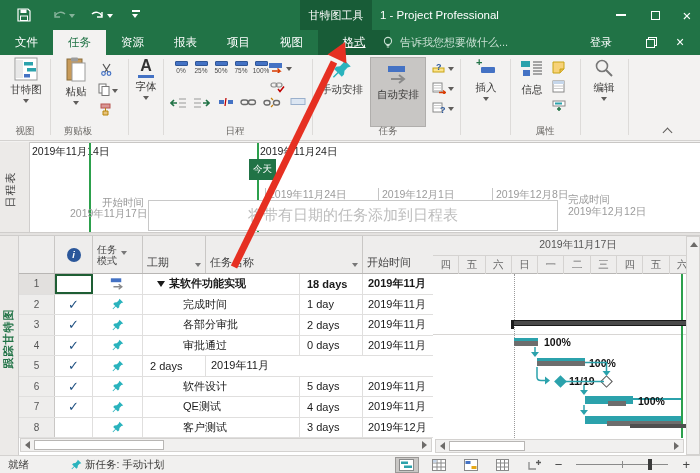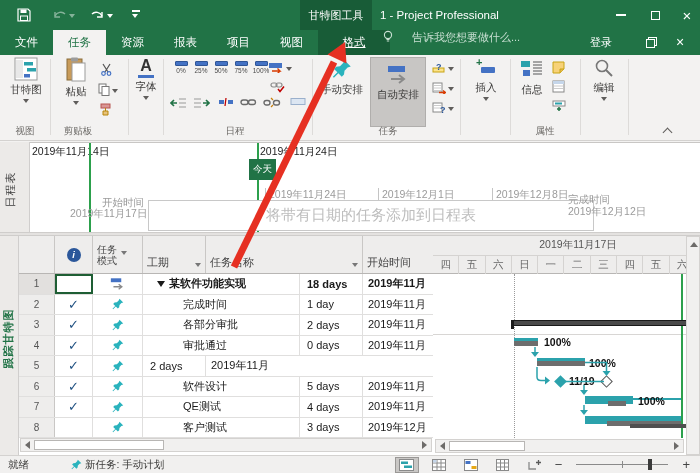--- a/index.html
+++ b/index.html
@@ -15,21 +15,21 @@
   #app-title { position:absolute; left:380px; top:0; height:30px; display:flex; align-items:center;
                color:#fff; font-size:11.5px; }
   .winbtn { position:absolute; top:0; width:30px; height:30px; color:#fff; display:flex; align-items:center; justify-content:center; font-size:13px; }
 
   
   #tabrow { position:absolute; left:0; top:30px; width:700px; height:25px; background:#217346; }
   #ribbon-tabs { position:absolute; left:0; top:0; height:25px; display:flex; }
   .rtab { height:25px; padding:0 15px; display:flex; align-items:center; color:#fff; font-size:11.5px; }
   .rtab.selected { background:#f3f2f1; color:#217346; }
   .rtab.contextual { background:#185c37; width:72px; justify-content:center; padding:0;text-decoration:underline; }
-  #tellme { position:absolute; left:382px; top:0; height:25px; display:flex; align-items:flex-start; gap:18px;
+  #tellme { position:absolute; left:382px; top:0; height:25px; display:flex; align-items:center; gap:6px;
             color:#c8dfd2; font-size:11px; }
   #signin { position:absolute; left:590px; top:0; height:25px; display:flex; align-items:center; color:#fff; font-size:11px; }
 
   
   #ribbon { position:absolute; left:0; top:55px; width:700px; height:86px; background:#f3f2f1; border-bottom:1px solid #d4d2d0; }
   .gdiv { position:absolute; top:4px; width:1px; height:76px; background:#dddbd9; }
   .glabel { position:absolute; top:70px; font-size:9.5px; color:#6c6a67; width:80px; text-align:center; }
   .bigbtn { position:absolute; top:2px; display:flex; flex-direction:column; align-items:center; font-size:10.5px; color:#3b3a39; }
   .bigbtn .cap { margin-top:2px; }
   .ddn { width:0; height:0; border-left:3.5px solid transparent; border-right:3.5px solid transparent; border-top:4px solid #5f5d5b; margin-top:2px; }
@@ -42,21 +42,21 @@
   .chev { width:7px; height:7px; border-left:1.5px solid #5f5d5b; border-top:1.5px solid #5f5d5b; transform:rotate(45deg); }
 
   
   #tl-strip { position:absolute; left:0; top:142px; width:30px; height:90px; background:#eceae8; border-right:1px solid #d0cecd; }
   .vlabel { position:absolute; white-space:nowrap; transform:rotate(-90deg); transform-origin:center; }
   #timeline { position:absolute; left:30px; top:142px; width:670px; height:90px; background:#fff; border-top:1px solid #c9c7c5; overflow:hidden; }
   .tl-date-dark { position:absolute; font-size:10.5px; color:#222; white-space:nowrap; }
   .tl-date-gray { position:absolute; font-size:10.5px; color:#9b9b9b; white-space:nowrap; border-left:1px solid #c4c4c4; padding-left:3px; }
   .tl-vline { position:absolute; top:0; width:2px; height:90px; background:#2ca04c; }
   #today-chip { position:absolute; color:#fff; font-size:9.5px; display:flex; align-items:center; justify-content:center; }
-  #tl-addbox { position:absolute; left:118px; top:57px; width:446px; height:31px; border:1px solid #c8c8c8; background:#fff;
+  #tl-addbox { position:absolute; left:118px; top:57px; width:410px; height:31px; border:1px solid #c8c8c8; background:#fff;
                display:flex; align-items:center; justify-content:center; color:#bdbdbd; font-size:15px; }
   #splitter { position:absolute; left:0; top:232px; width:700px; height:4px; background:#e4e2e0; border-top:1px solid #cfcdcb; border-bottom:1px solid #cfcdcb; }
 
   
   #main-strip { position:absolute; left:0; top:236px; width:19px; height:219px; background:#eceae8; border-right:1px solid #d0cecd; }
   #table-pane { position:absolute; left:19px; top:236px; width:414px; height:219px; background:#fff; font-size:11px; }
   #thead { position:absolute; left:0; top:0; width:414px; height:38px; background:#eeedec; border-bottom:1px solid #b8b6b4; display:flex; }
   .hcell { border-right:1px solid #c9c7c5; display:flex; align-items:flex-end; padding:3px 4px; color:#444; position:relative; }
   .hfilter { width:0; height:0; border-left:3.5px solid transparent; border-right:3.5px solid transparent; border-top:4px solid #777; margin:0 0 3px 4px; }
   #task-rows { position:absolute; left:0; top:38px; width:414px; }

